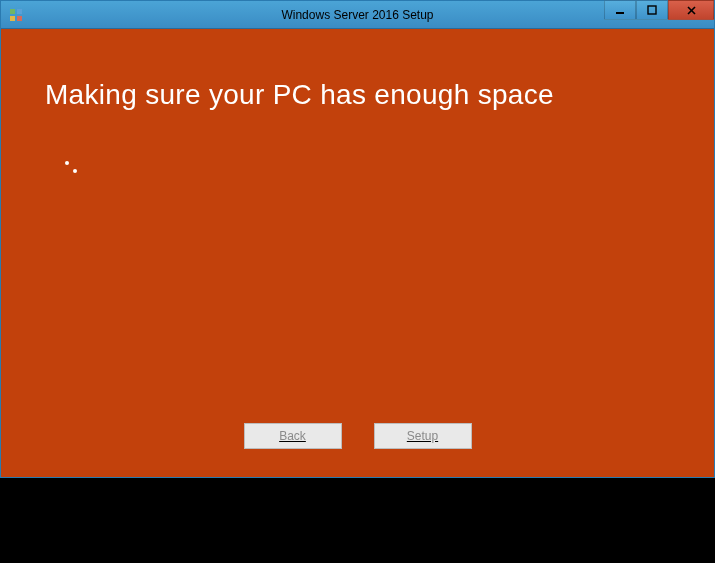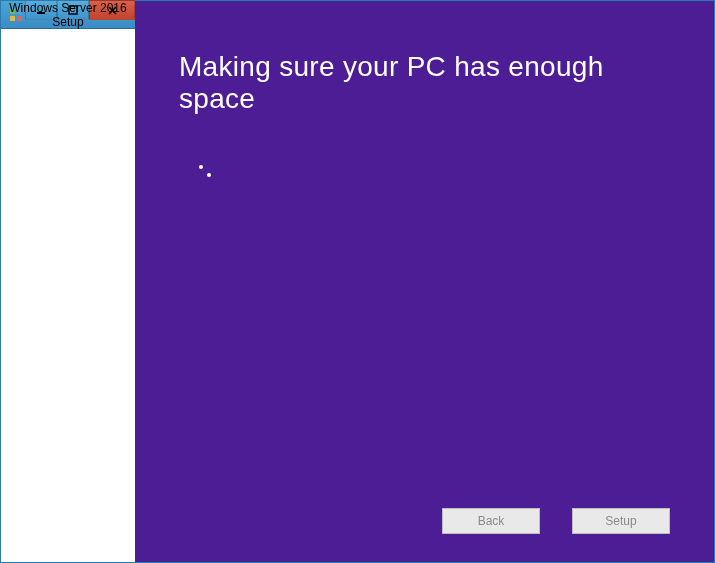--- a/index.html
+++ b/index.html
@@ -9,24 +9,25 @@
     }
     body {
       font-family: "Segoe UI", "Segoe UI Light", Tahoma, sans-serif;
       width: 715px;
       height: 563px;
       overflow: hidden;
       background: #000;
     }
     .window {
       width: 715px;
-      height: 563px;
+      height: 478px;
       border: 1px solid #2a7ab0;
       background: #fff;
       display: flex;
+      flex-direction: column;
     }
     .titlebar {
       height: 28px;
       background: linear-gradient(to bottom, #4ba4d6, #3a8cc4);
       display: flex;
       align-items: center;
       position: relative;
       border-bottom: 1px solid #2a6a9a;
     }
     .titlebar-icon {
@@ -107,22 +108,23 @@
       width: 4px;
       height: 4px;
       background: #fff;
       border-radius: 50%;
     }
     .spinner .d1 { top: 4px; left: 8px; }
     .spinner .d2 { top: 12px; left: 16px; }
     .footer {
       margin-top: auto;
       display: flex;
-      justify-content: flex-end;
+      justify-content: center;
       gap: 32px;
+      text-decoration: underline;
     }
     .nav-btn {
       width: 98px;
       height: 26px;
       background: #e9e9e9;
       border: 1px solid #bdbdbd;
       color: #8a8a8a;
       font-size: 12px;
       font-family: inherit;
       display: flex;
@@ -158,21 +160,21 @@
       </div>
       <div class="win-btn close">
         <svg width="11" height="11" viewBox="0 0 11 11">
           <line x1="2" y1="2" x2="9" y2="9" stroke="#000" stroke-width="1.6"></line>
           <line x1="9" y1="2" x2="2" y2="9" stroke="#000" stroke-width="1.6"></line>
         </svg>
       </div>
     </div>
   </div>
 
-  <div class="content" style="background-color:#4c1d95;">
+  <div class="content" style="background-color:#c2410c;">
     <div class="heading">Making sure your PC has enough space</div>
     <div class="spinner">
       <div class="dot d1"></div>
       <div class="dot d2"></div>
     </div>
     <div class="footer">
       <div class="nav-btn">Back</div>
       <div class="nav-btn">Setup</div>
     </div>
   </div>

